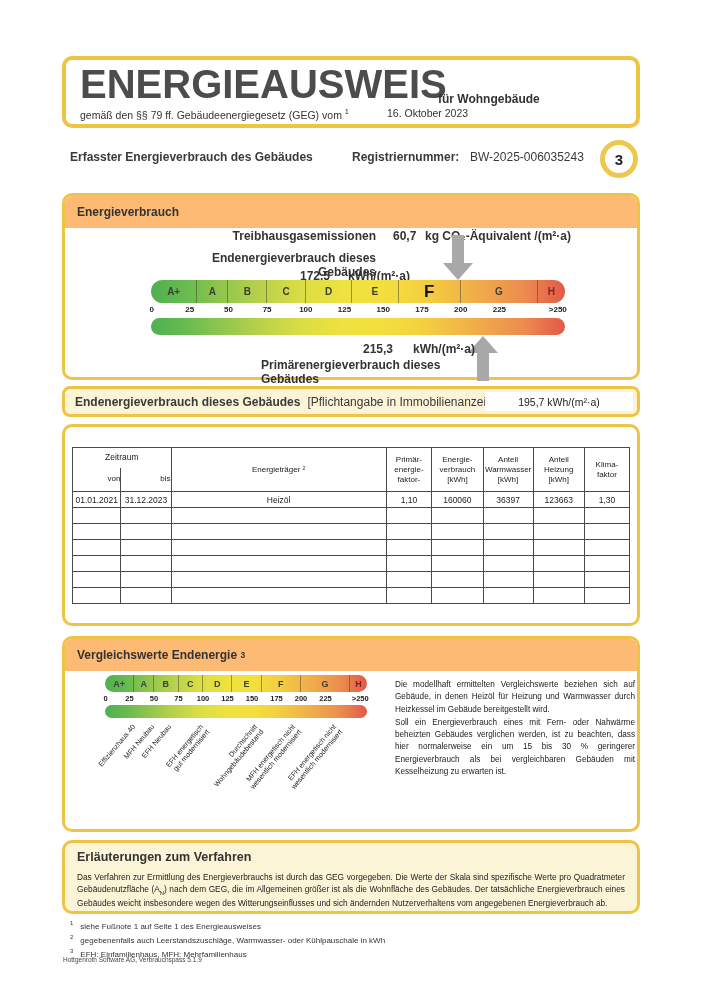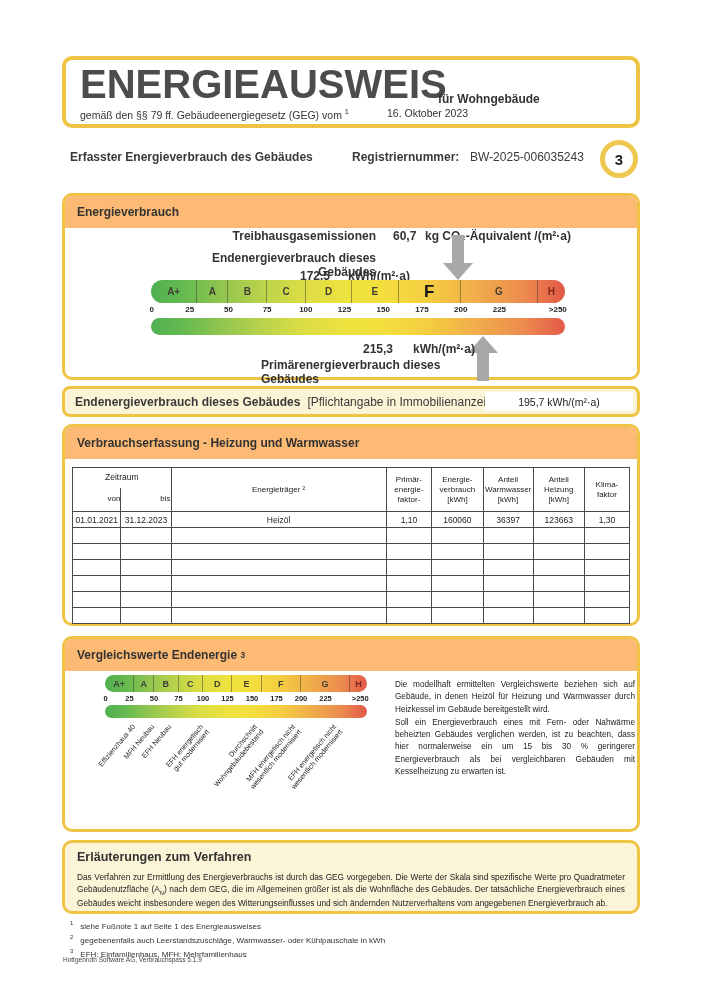--- a/index.html
+++ b/index.html
@@ -64,21 +64,21 @@
   .up-arrow .shaft { top: 16px; height: 29px; }
 
   
   .endenergy-box { left: 62px; top: 386px; width: 578px; height: 31px; background: #fbf4d7; border-radius: 8px; display: flex; align-items: center; padding: 0 10px; }
   .endenergy-box .t1 { font-weight: bold; font-size: 12px; }
   .endenergy-box .t2 { font-size: 12px; margin-left: 7px; }
   .endenergy-value { position: absolute; right: 4px; top: 3px; bottom: 3px; width: 148px; background: #fff; display: flex; align-items: center; justify-content: center; font-size: 10.5px; color: #222; }
 
   
   .table-box { left: 62px; top: 424px; width: 578px; height: 202px; }
-  .table-wrap { padding: 8px 7px 0 7px; }
+  .table-wrap { padding: 20px 7px 0 7px; }
   table { width: 100%; border-collapse: collapse; }
   th, td { border: 1px solid #4a4a4a; }
   thead th { font-size: 8px; font-weight: normal; color: #222; text-align: center; vertical-align: middle; white-space: pre-line; line-height: 1.25; }
   .th-zeitraum { height: 20px; border-bottom: none; font-size: 8.5px; }
   .th-vonbis { height: 24px; border-top: none; text-align: right; }
   th.rowspan2 { height: 44px; }
   tbody td { height: 16px; font-size: 8.5px; text-align: center; color: #222; }
   .chk-row { display: flex; align-items: center; padding: 4px 0 0 9px; font-size: 8.5px; color: #222; }
   .chk-box { width: 8px; height: 8px; border: 1px solid #555; background: #fff; margin-right: 7px; display: inline-block; }
 
@@ -177,21 +177,20 @@
     <div class="abs pv-label">Primärenergieverbrauch dieses Gebäudes</div>
   </div>
 
   <div class="box endenergy-box">
     <span class="t1">Endenergieverbrauch dieses Gebäudes</span>
     <span class="t2">[Pflichtangabe in Immobilienanzeigen]</span>
     <span class="endenergy-value">195,7 kWh/(m²·a)</span>
   </div>
 
   <div class="box table-box">
-    <div class="strip-title">Verbrauchserfassung - Heizung und Warmwasser</div>
     <div class="table-wrap">
       <table>
         <colgroup>
           <col style="width:8.7%">
             <col style="width:9%">
             <col style="width:38.6%">
             <col style="width:8.2%">
           <col style="width:9.2%">
             <col style="width:9%">
             <col style="width:9.2%">

